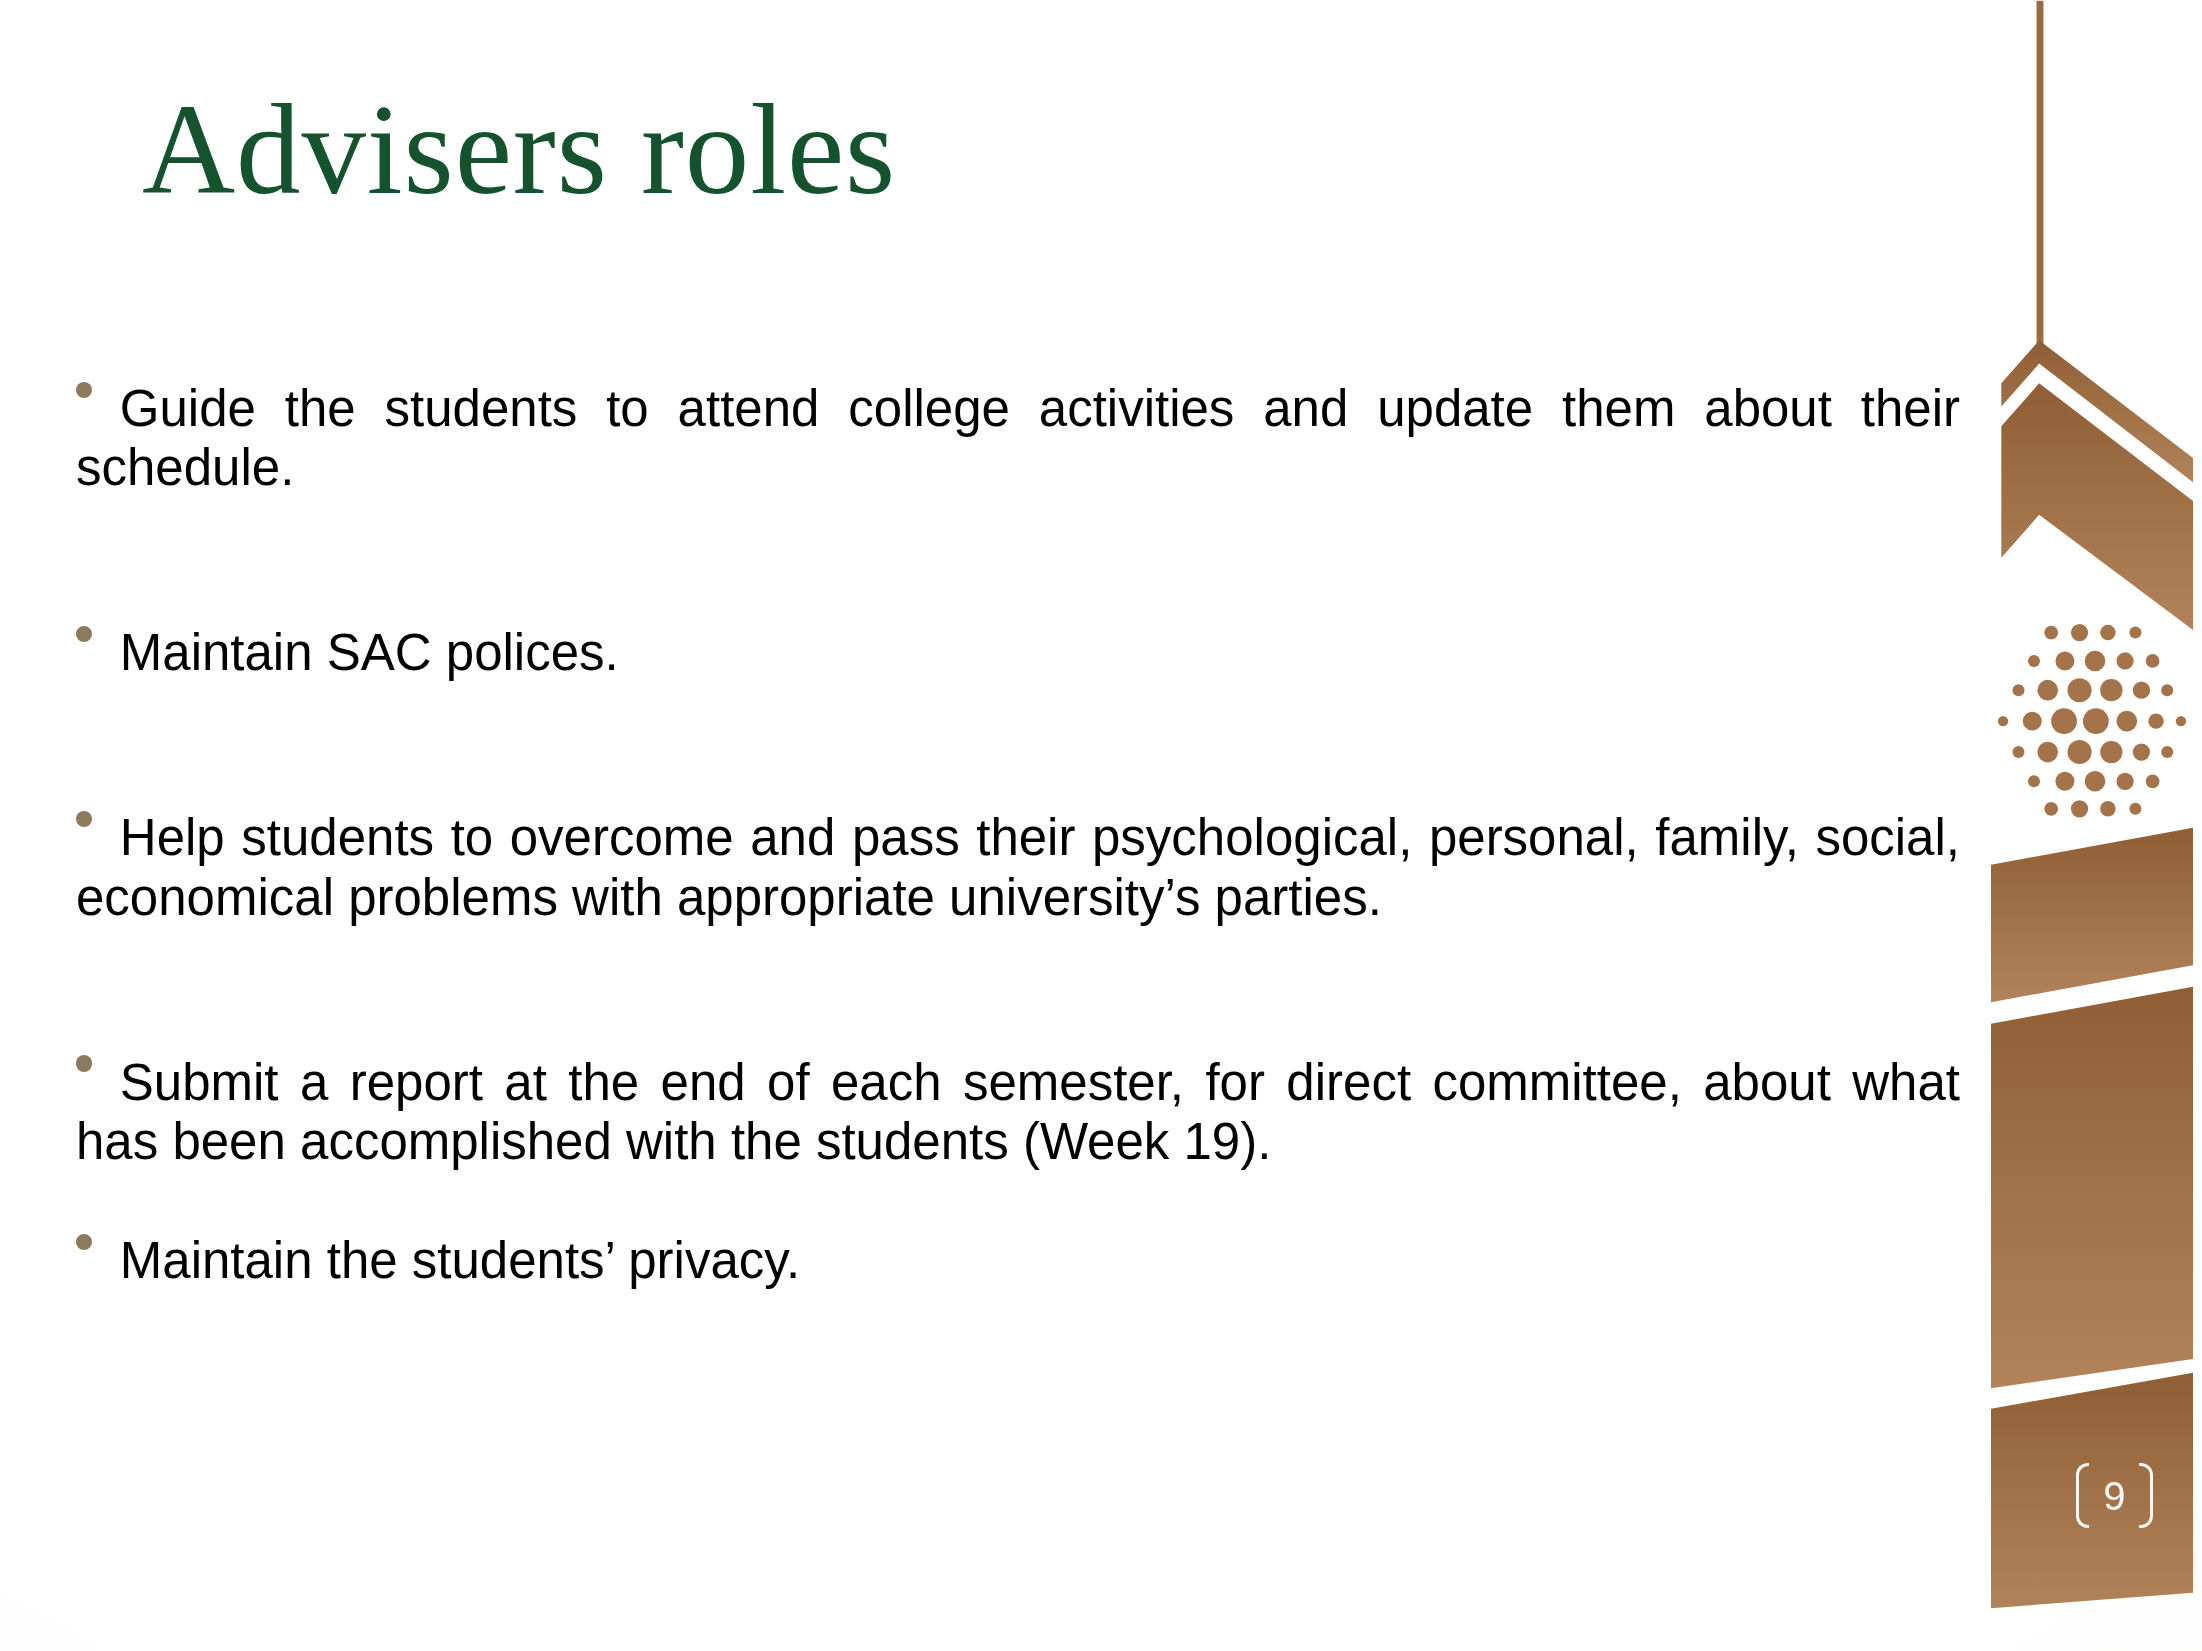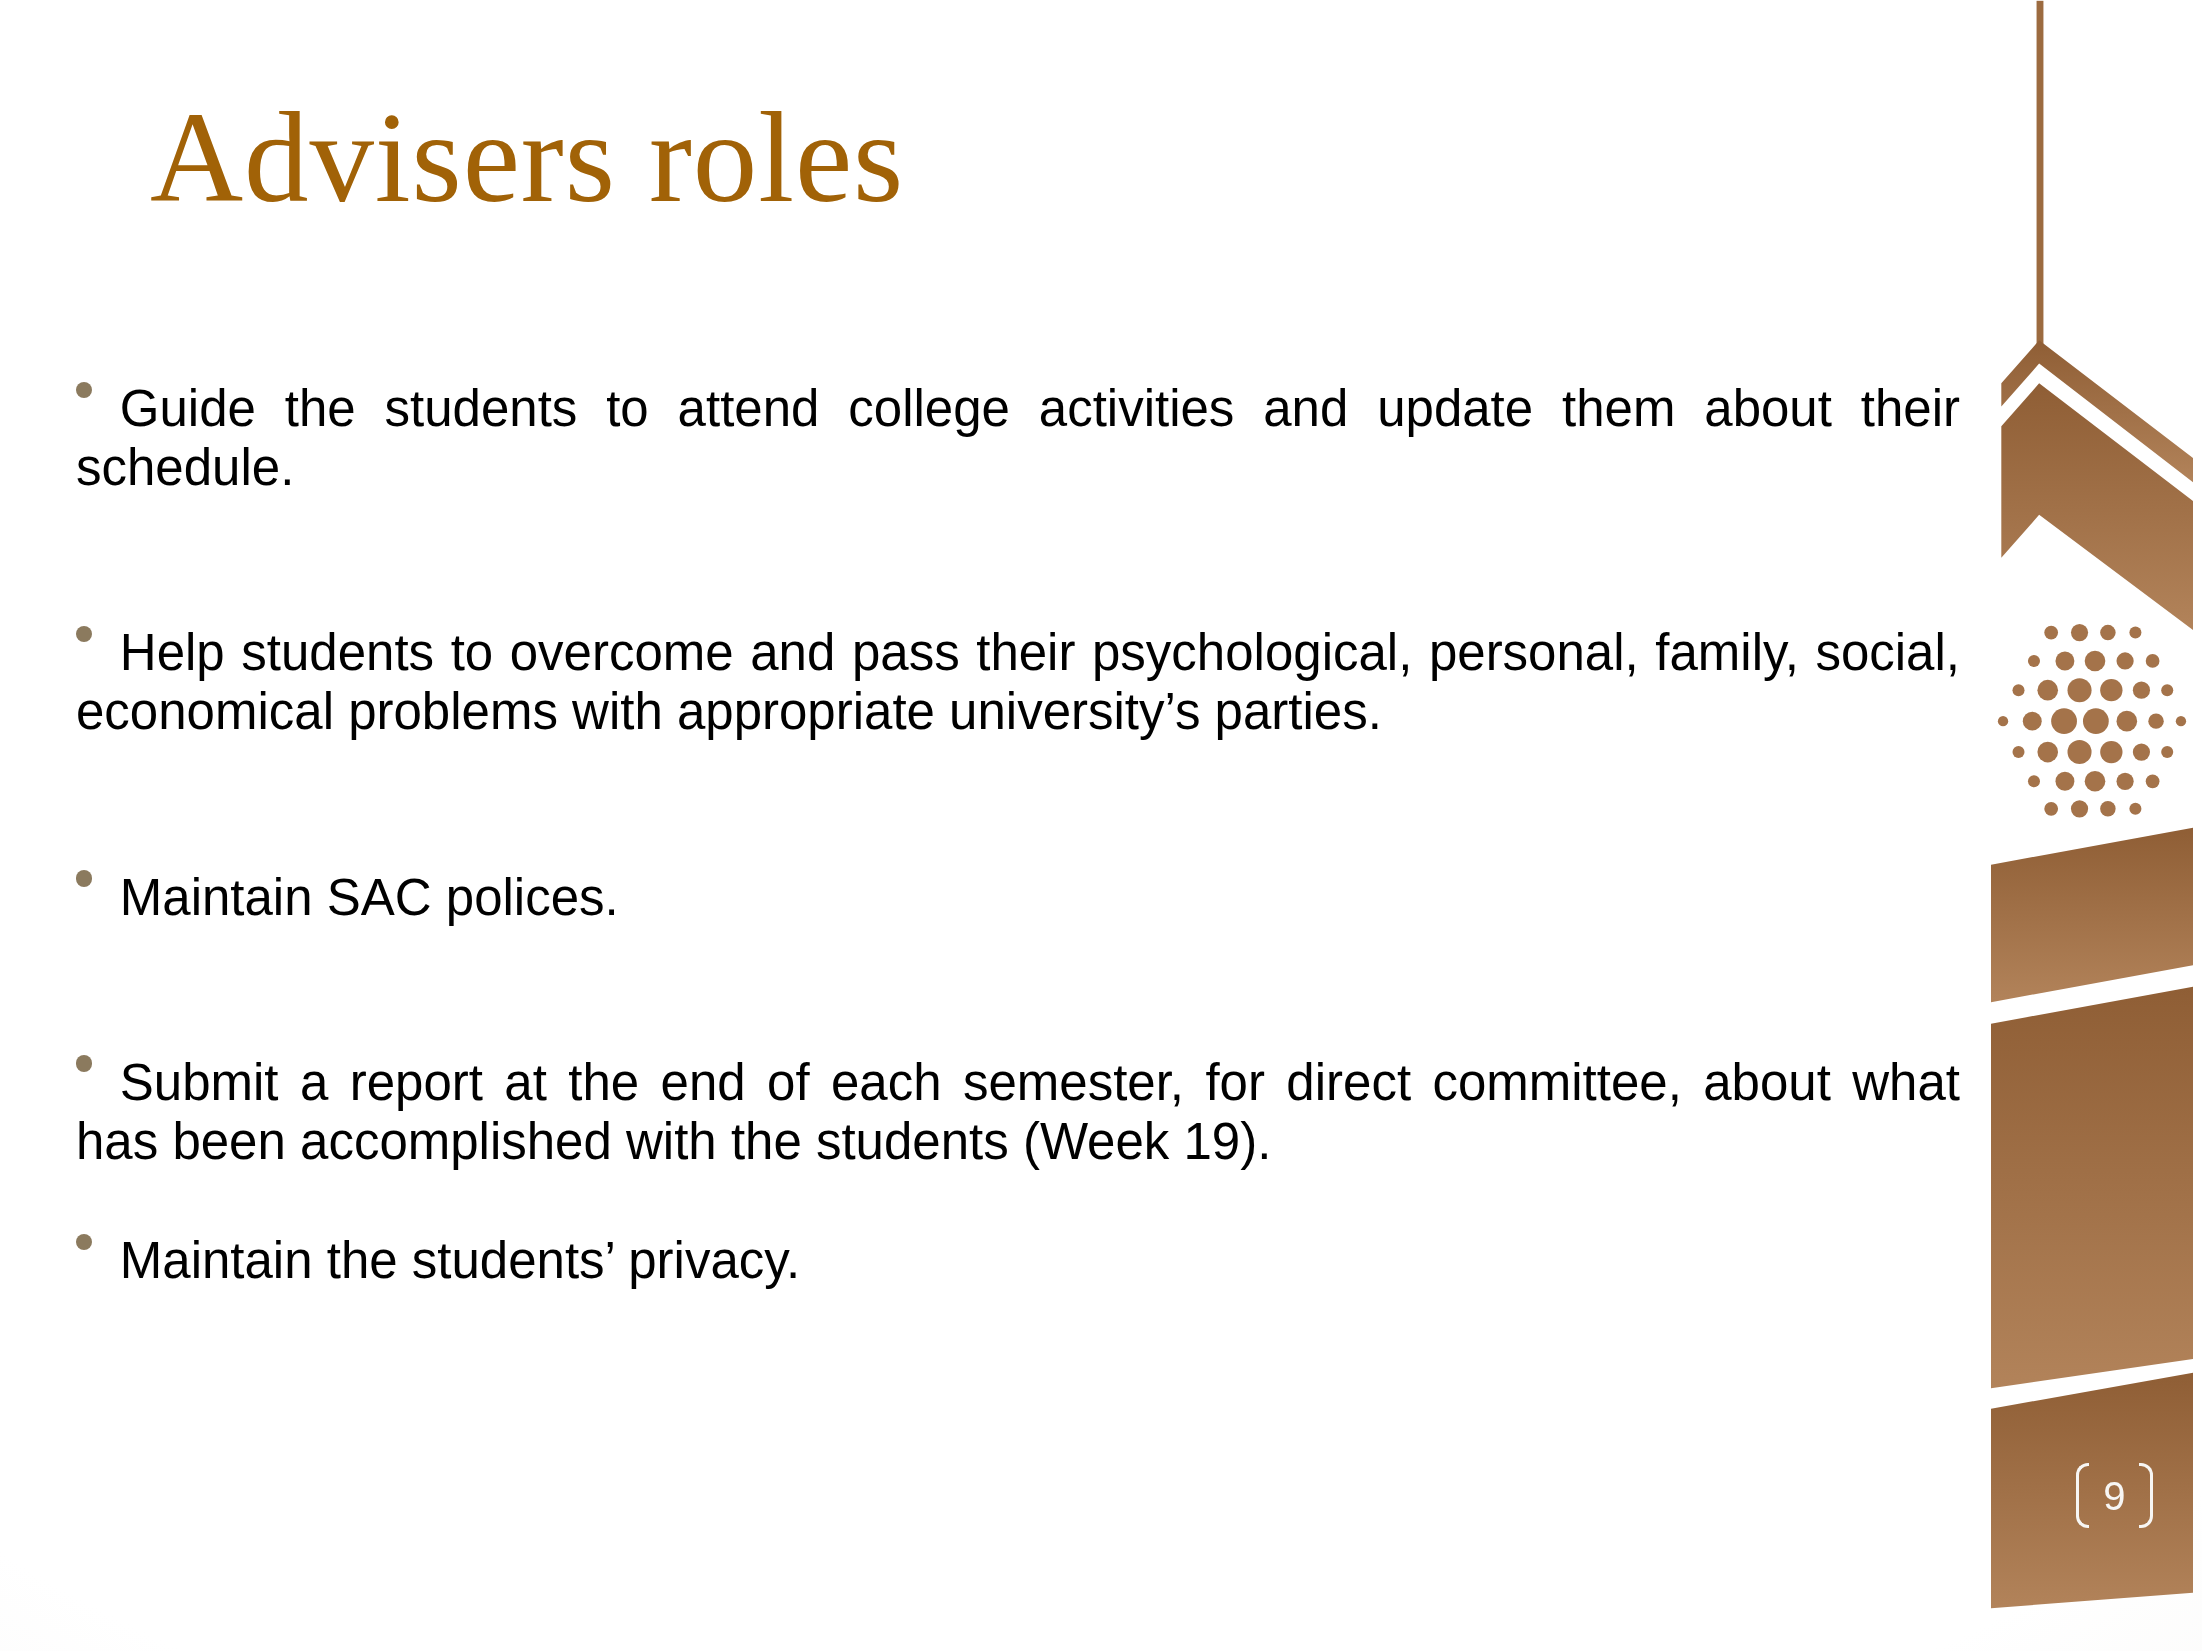--- a/index.html
+++ b/index.html
@@ -15,26 +15,26 @@
     font-family: "Liberation Sans", sans-serif;
   }
   .slide {
     position: absolute;
     inset: 0;
   }
   .title {
     position: absolute;
     left: 142px;
     top: 82px;
-    margin: 8px;
+    margin: 0;
     font-family: "Liberation Serif", serif;
     font-weight: 400;
     font-size: 129px;
     line-height: 1.05;
-    color: #a16207;
+    color: #14532d;
     letter-spacing: 0.9px;
   }
   .content {
     position: absolute;
     left: 76px;
     top: 379px;
     width: 1884px;
   }
   .bullet {
     margin: 0 0 126px 0;
@@ -96,22 +96,22 @@
 </style>
 </head>
 <body>
 
 <div class="slide">
 
   <h1 class="title">Advisers roles</h1>
 
   <div class="content">
     <p class="bullet"><span class="dot"></span><span>Guide the students to attend college activities and update them about their schedule.</span></p>
+    <p class="bullet"><span class="dot"></span><span>Maintain SAC polices.</span></p>
     <p class="bullet"><span class="dot"></span><span>Help students to overcome and pass their psychological, personal, family, social, economical problems with appropriate university’s parties.</span></p>
-    <p class="bullet"><span class="dot"></span><span>Maintain SAC polices.</span></p>
     <p class="bullet tight"><span class="dot"></span><span>Submit a report at the end of each semester, for direct committee, about what has been accomplished with the students (Week 19).</span></p>
     <p class="bullet"><span class="dot"></span><span>Maintain the students’ privacy.</span></p>
   </div>
 
   <svg class="tower" viewBox="0 0 235 1920" xmlns="http://www.w3.org/2000/svg" aria-hidden="true">
     <defs>
       <linearGradient id="towerGrad" x1="0" y1="0" x2="0" y2="1">
         <stop offset="0" stop-color="#8f5e35"></stop>
         <stop offset="1" stop-color="#b2835a"></stop>
       </linearGradient>

